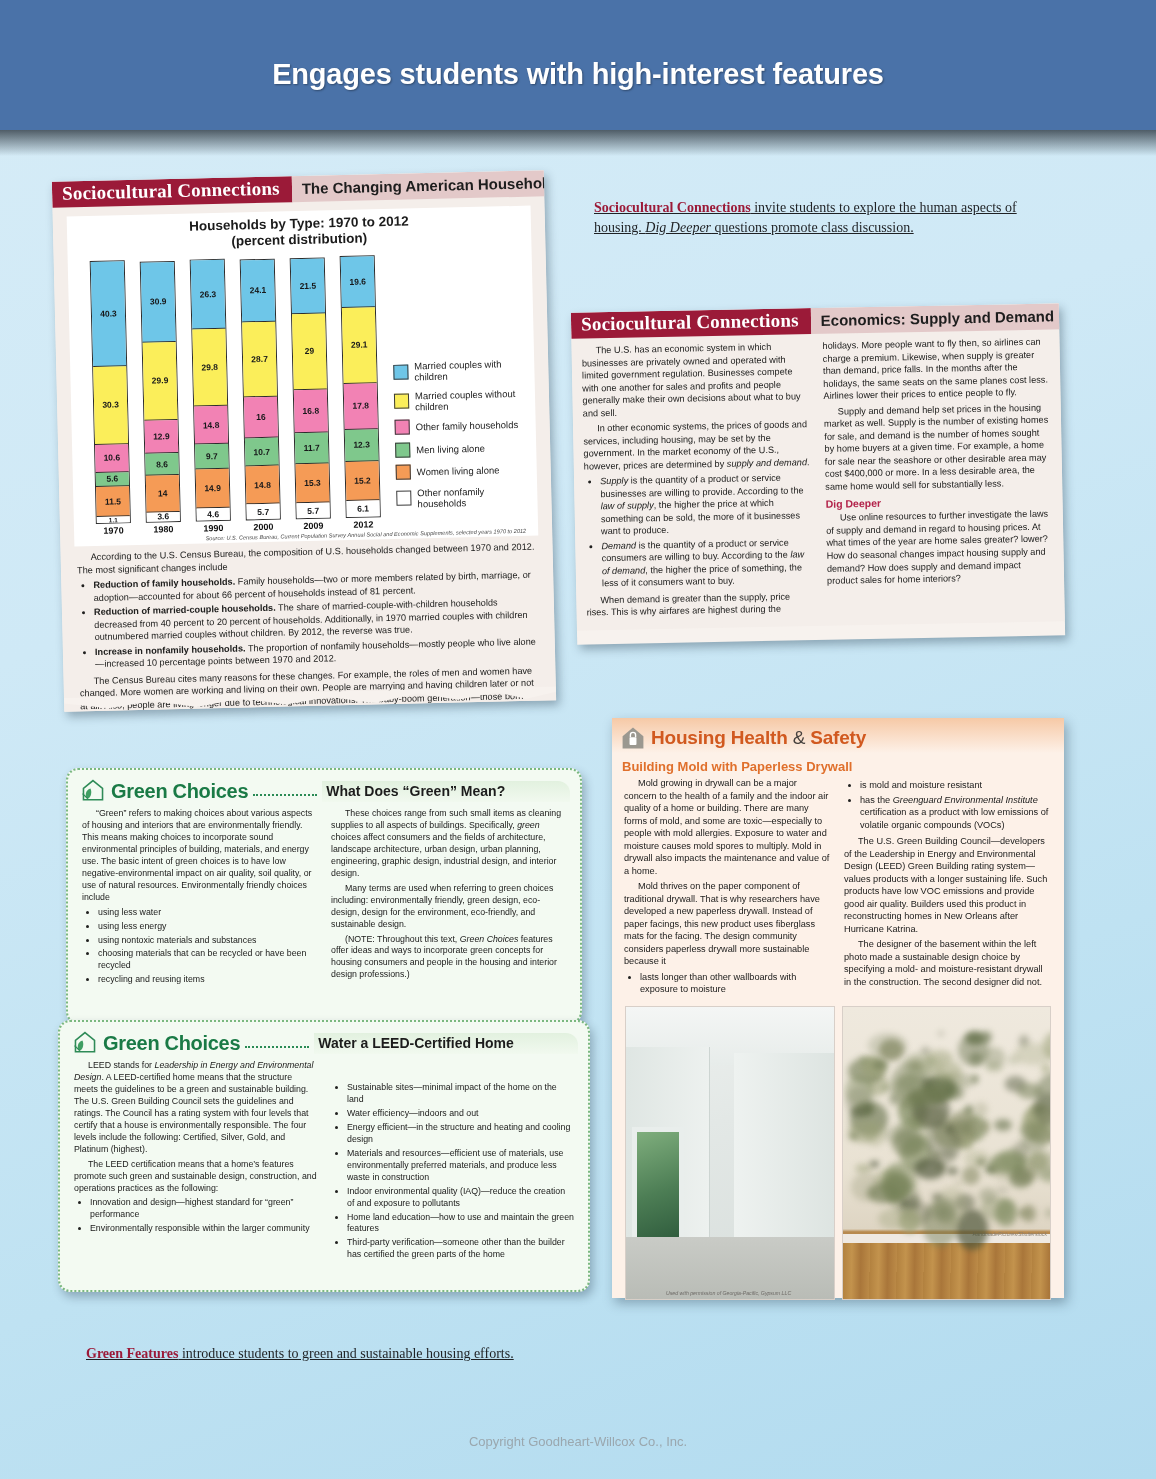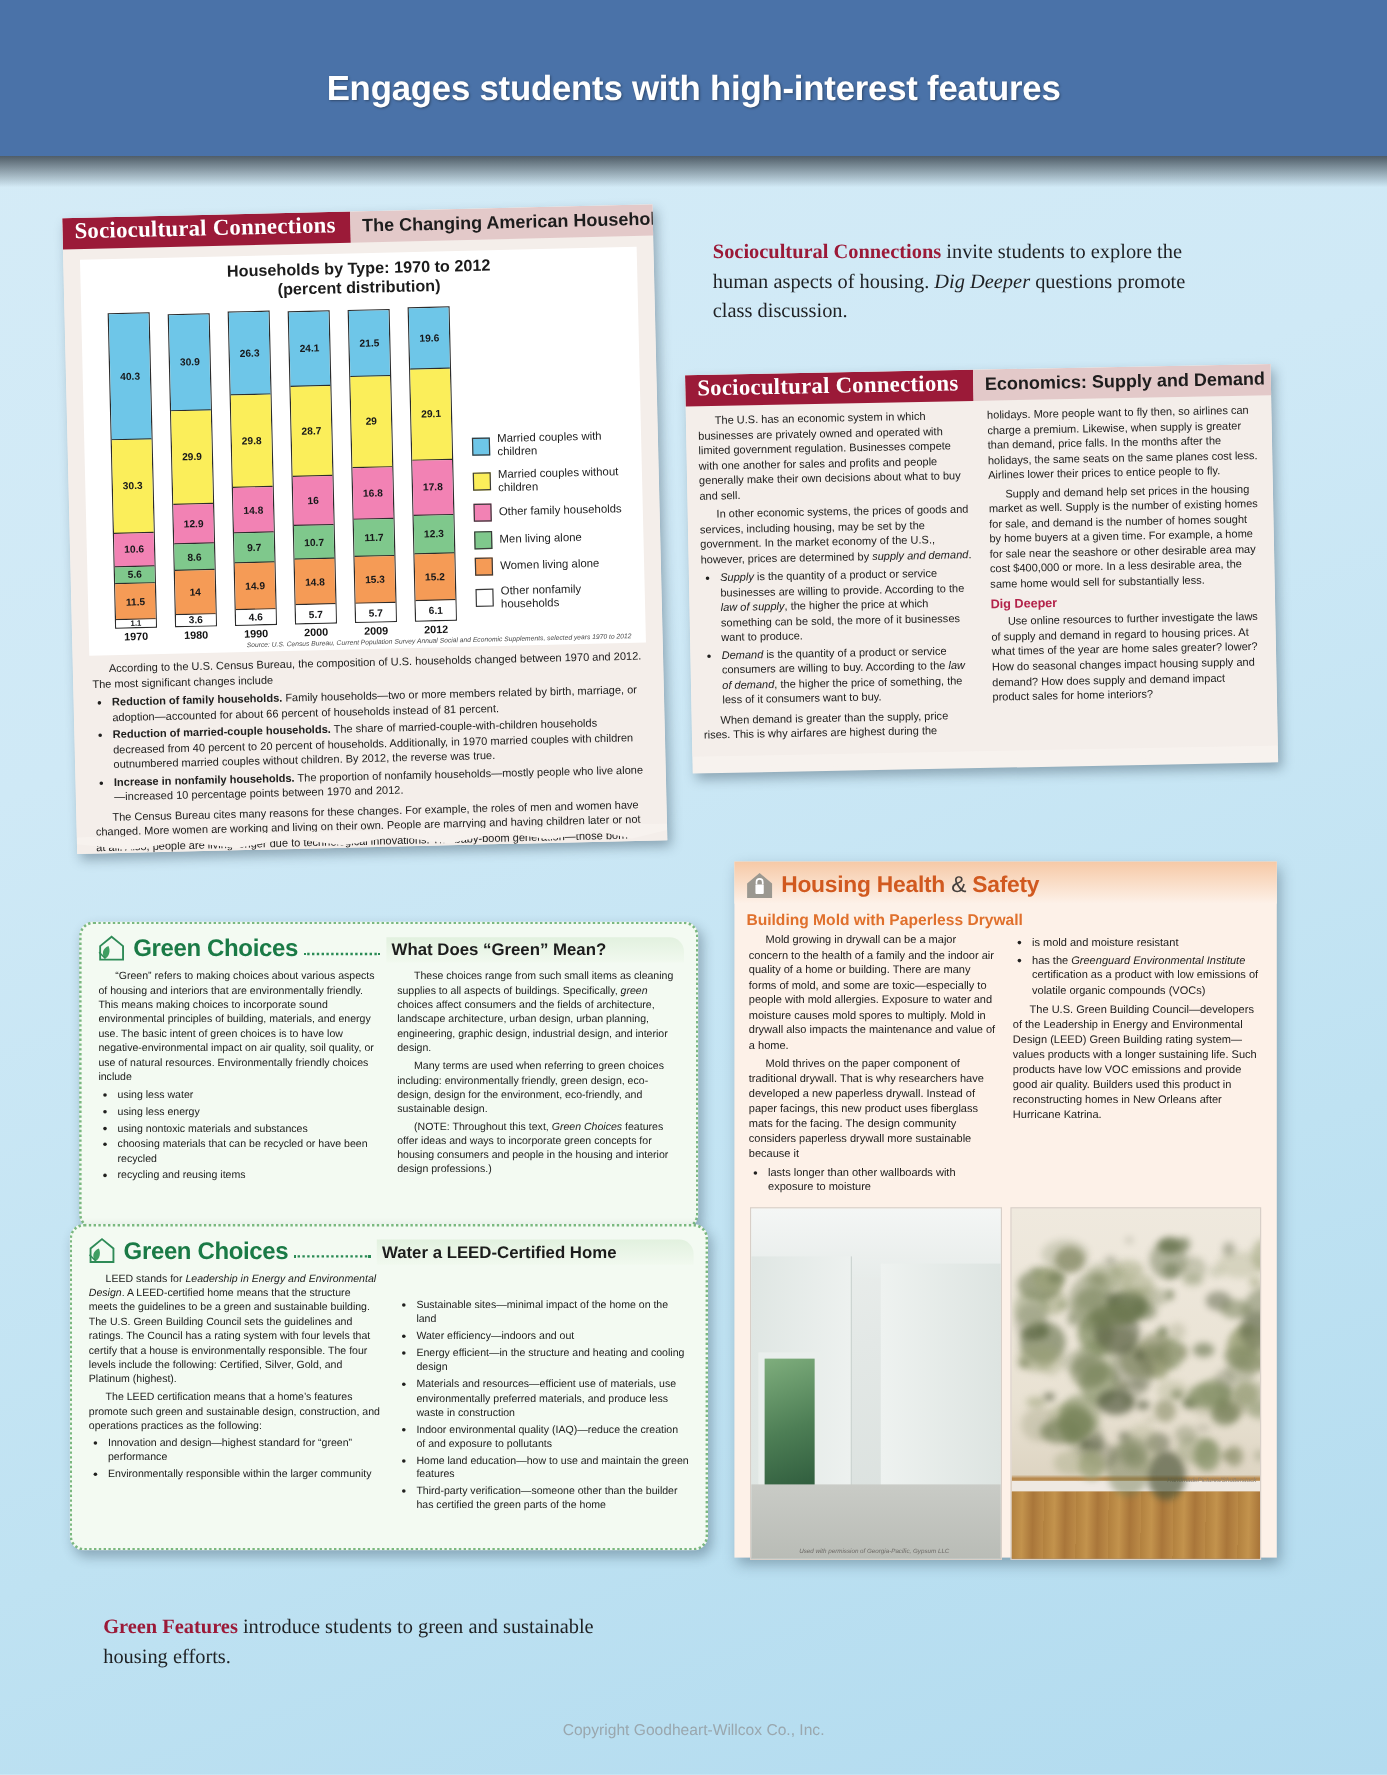--- a/index.html
+++ b/index.html
@@ -126,22 +126,22 @@
   .p1 .corner{position:absolute;left:40%;top:40px;width:1px;height:200px;background:#cdd5d2;}
 
   
   .p2{background:linear-gradient(to bottom,#efe9de 0%,#e9e2d3 55%,#ded5c3 76%,#b88a4f 77%,#a7773f 100%);}
   .p2 .mold{position:absolute;border-radius:50%;filter:blur(3px);}
   .p2 .trim{position:absolute;left:0;bottom:56px;width:100%;height:9px;background:#efe9e2;}
   .p2 .wood{position:absolute;left:0;bottom:0;width:100%;height:56px;
     background:repeating-linear-gradient(91deg,#b2813f 0px,#c3934d 9px,#a9763a 18px,#bb8a47 27px);}
 
   
-  .caption{position:absolute;font-family:"Liberation Serif",serif;font-size:17px;
-    line-height:1.45;color:#1f2124;}
+  .caption{position:absolute;font-family:"Liberation Serif",serif;font-size:14px;
+    line-height:1.45;color:#1f2124;text-decoration:underline;}
   .caption b{color:#9b1a38;font-weight:bold;}
   .caption i{font-style:italic;}
 
   .footer{position:absolute;left:0;right:0;bottom:30px;text-align:center;
     color:#9aa7ae;font-size:13px;}
 
   .torn-bottom{position:absolute;left:0;bottom:0;width:100%;height:14px;
     background:#f7f2ee;
     clip-path:polygon(0 0,100% 0,100% 40%,94% 85%,88% 35%,80% 80%,72% 30%,63% 90%,54% 40%,45% 85%,36% 35%,27% 88%,18% 38%,9% 82%,0 42%);}
 </style>
@@ -399,20 +399,21 @@
         <ul id="health-bullets-l">
             <li>lasts longer than other wallboards with exposure to moisture</li>
           </ul>
       </div>
       <div>
         <ul id="health-bullets-r" style="margin-top:2px">
             <li>is mold and moisture resistant</li>
             <li>has the <i>Greenguard Environmental Institute</i> certification as a product with low emissions of volatile organic compounds (VOCs)</li>
           </ul>
         <p>The U.S. Green Building Council—developers of the Leadership in Energy and Environmental Design (LEED) Green Building rating system—values products with a longer sustaining life. Such products have low VOC emissions and provide good air quality. Builders used this product in reconstructing homes in New Orleans after Hurricane Katrina.</p>
+        <p>The designer of the basement within the left photo made a sustainable design choice by specifying a mold- and moisture-resistant drywall in the construction. The second designer did not.</p>
       </div>
     </div>
     <div class="photos">
       <div class="photo p1">
         <div class="ceiling"></div>
           <div class="wallL"></div>
           <div class="wallR"></div>
         <div class="corner"></div>
           <div class="window"></div>
           <div class="floor"></div>

